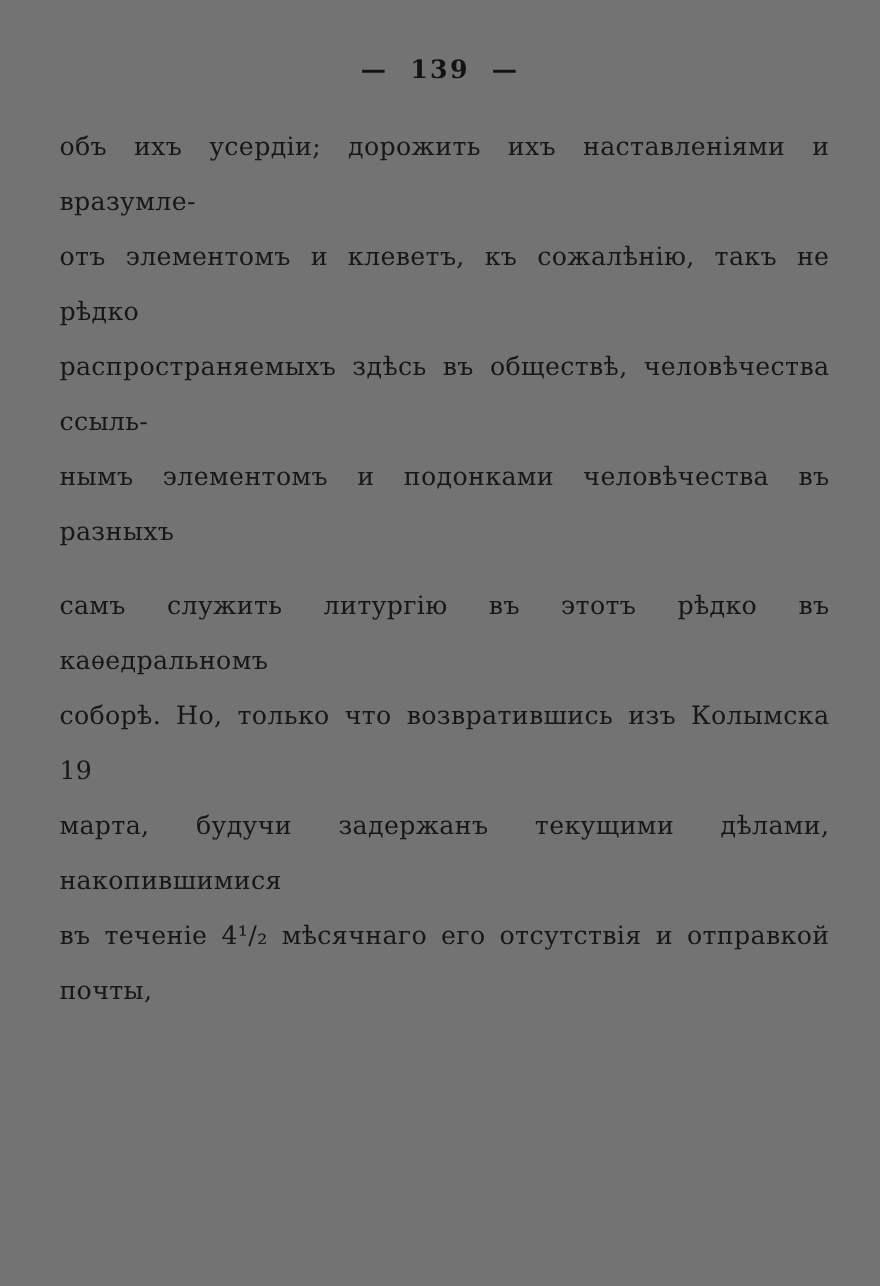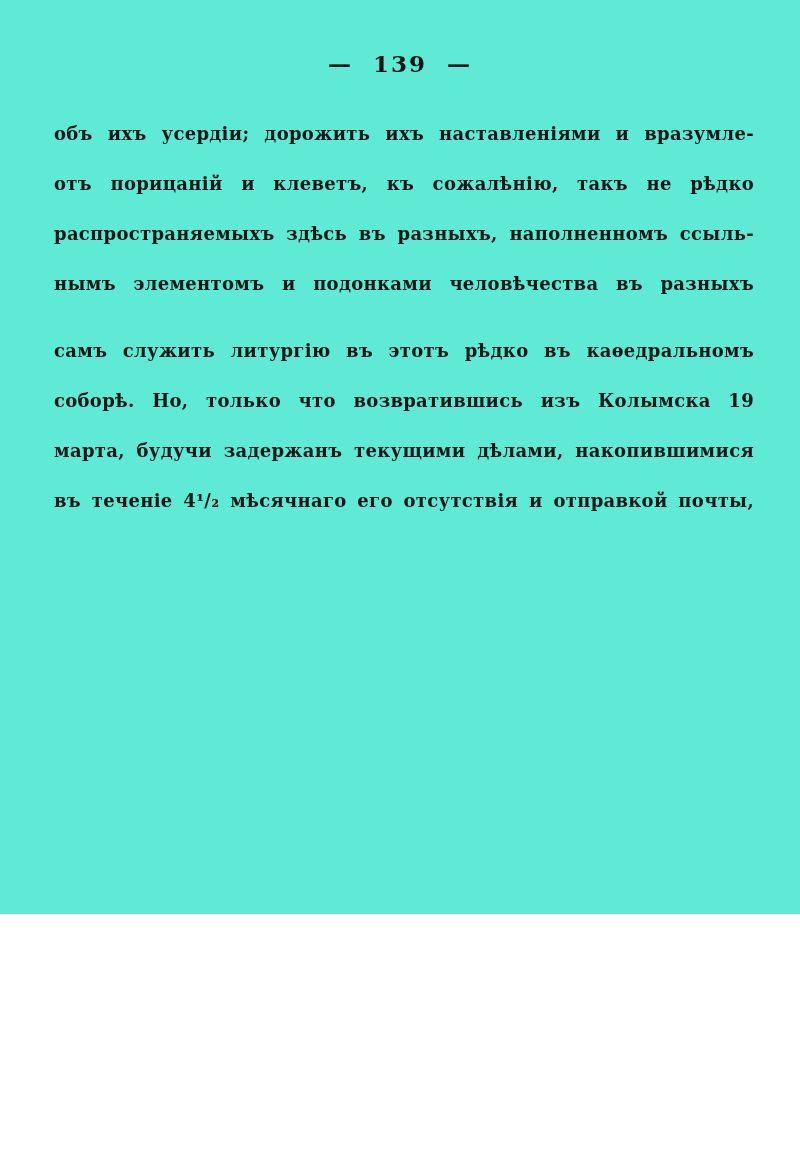--- a/index.html
+++ b/index.html
@@ -10,42 +10,42 @@
     width: 800px;
     height: 1169px;
     background: #ffffff;
     font-family: "DejaVu Serif", "Liberation Serif", serif;
     color: #161616;
     overflow: hidden;
   }
   .page {
     position: relative;
     width: 800px;
-    height: 914px;
-    background: #5eead4;
+    height: 1169px;
+    background: #737373;
   }
   .page-number {
     padding-top: 50px;
     text-align: center;
     font-size: 23px;
     font-weight: 700;
     letter-spacing: 2px;
     word-spacing: 10px;
     color: #131313;
   }
   .content {
     margin: 32px auto 0 54px;
     width: 700px;
   }
   .paragraph {
     margin: 0 0 17px 0;
   }
   .line {
-    font-size: 18px;
-    font-weight: 700;
+    font-size: 23px;
+    font-weight: 400;
     line-height: 50px;
     letter-spacing: 0.3px;
     text-align: justify;
     text-align-last: justify;
     color: #171717;
   }
   .line.indent {
     text-indent: 42px;
   }
   .line.last {
@@ -56,22 +56,22 @@
 <body>
 
 <div class="page">
 
   <div class="page-number">— 139 —</div>
 
   <div class="content">
 
     <div class="paragraph">
       <div class="line">объ ихъ усердіи; дорожить ихъ наставленіями и вразумле-</div>
-      <div class="line">отъ порицаній и клеветъ, къ сожалѣнію, такъ не рѣдко</div>
-      <div class="line">распространяемыхъ здѣсь въ разныхъ, наполненномъ ссыль-</div>
+      <div class="line">отъ элементомъ и клеветъ, къ сожалѣнію, такъ не рѣдко</div>
+      <div class="line">распространяемыхъ здѣсь въ обществѣ, человѣчества ссыль-</div>
       <div class="line">нымъ элементомъ и подонками человѣчества въ разныхъ</div>
     </div>
 
     <div class="paragraph">
       <div class="line">самъ служить литургію въ этотъ рѣдко въ каѳедральномъ</div>
       <div class="line">соборѣ. Но, только что возвратившись изъ Колымска 19</div>
       <div class="line">марта, будучи задержанъ текущими дѣлами, накопившимися</div>
       <div class="line">въ теченіе 4¹/₂ мѣсячнаго его отсутствія и отправкой почты,</div>
 
     </div>

